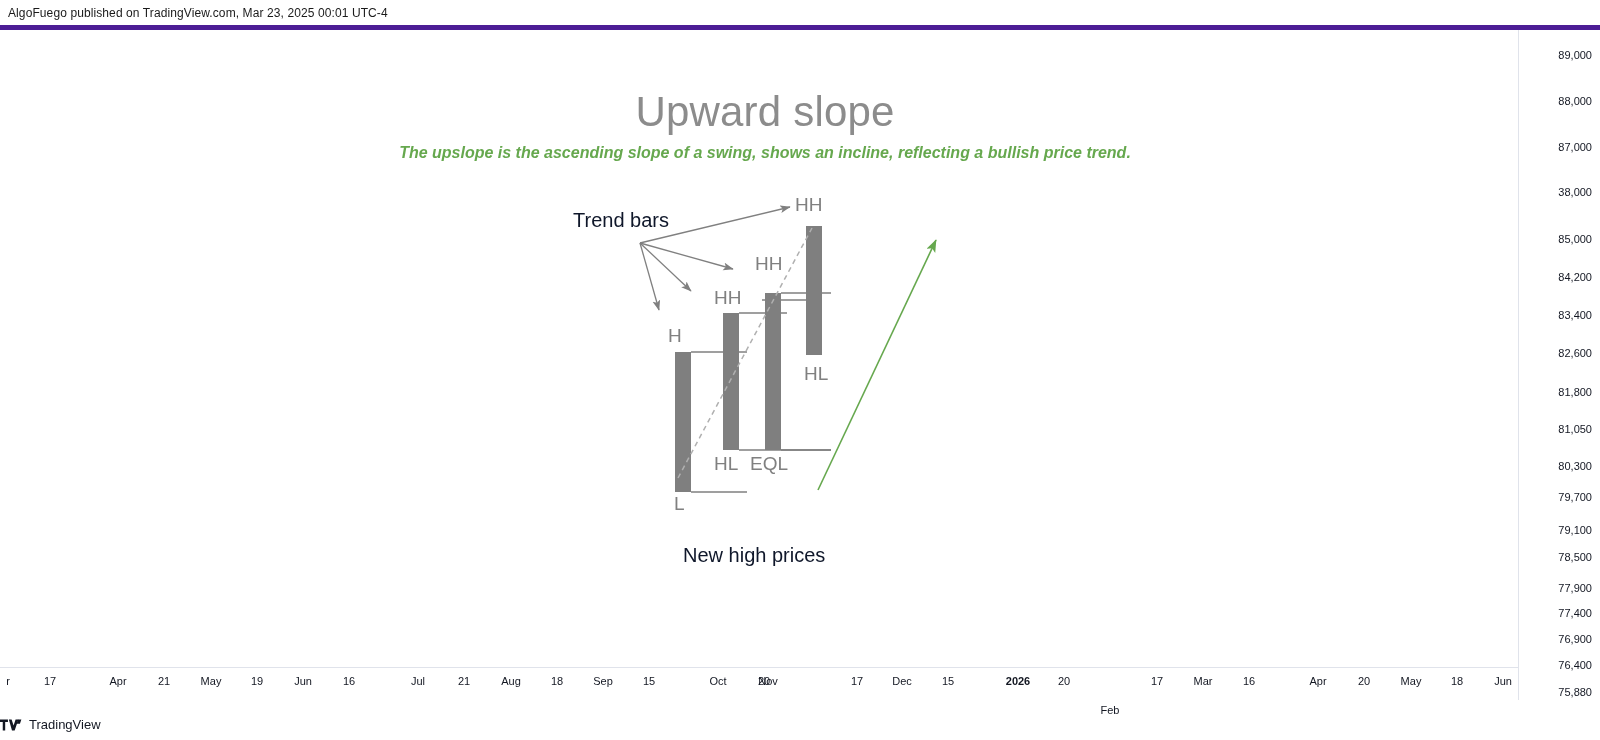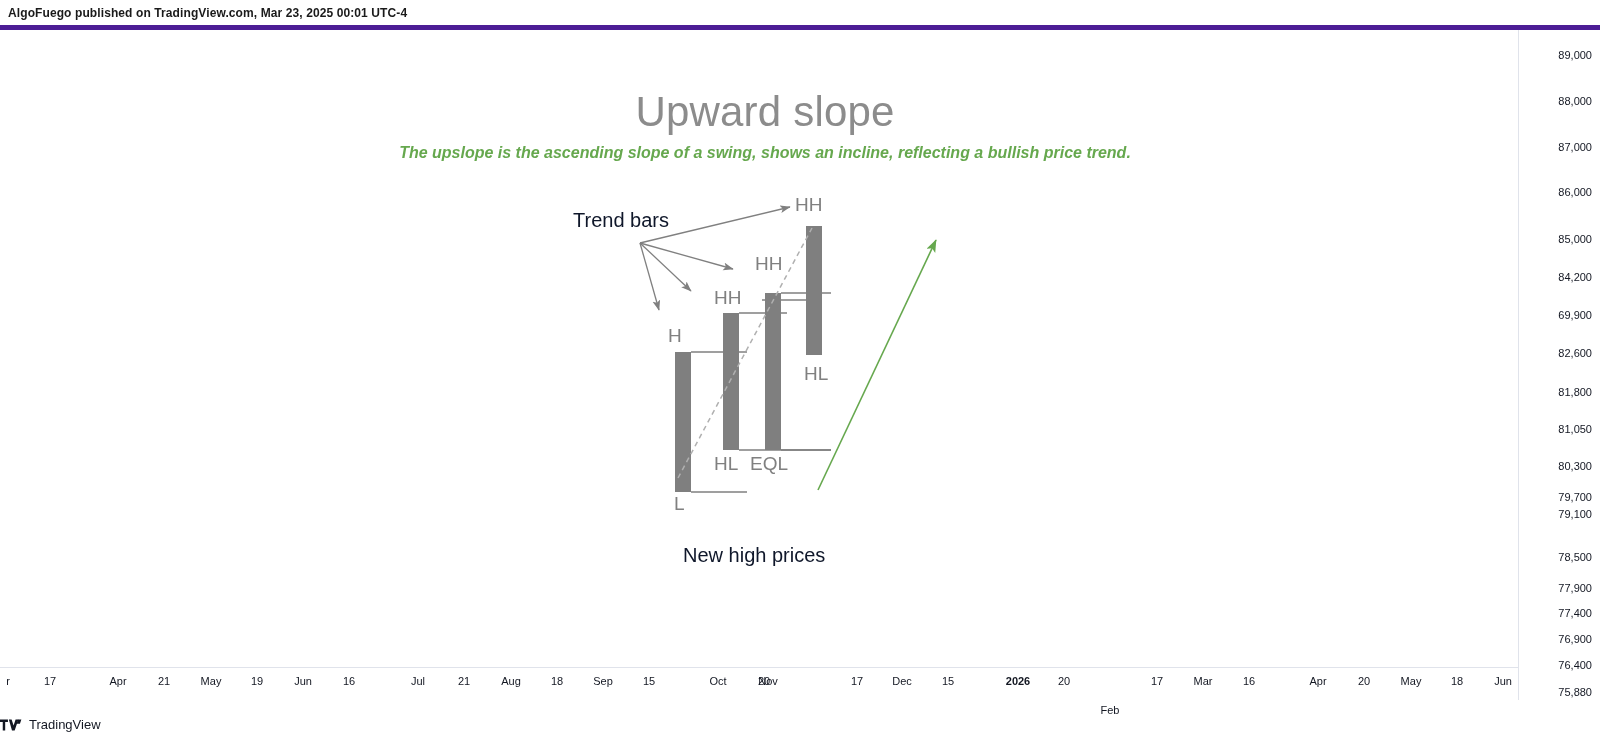--- a/index.html
+++ b/index.html
@@ -18,21 +18,20 @@
 
   
   .publisher-bar {
     position: absolute;
     left: 0; top: 0;
     width: 1600px; height: 25px;
     display: flex;
     align-items: center;
     padding-left: 8px;
     background: #ffffff;
-    font-weight: bold;
   }
   .publisher-text {
     font-size: 12px;
     color: #1a1a1a;
     white-space: nowrap;
     letter-spacing: 0.1px;
   }
 
   
   .chart-frame {
@@ -130,30 +129,30 @@
 
   <div class="publisher-bar">
     <span class="publisher-text">AlgoFuego published on TradingView.com, Mar 23, 2025 00:01 UTC-4</span>
   </div>
 
   <div class="chart-frame">
     <div class="price-axis" id="price-axis">
         <div class="price-tick" style="top: 25px;">89,000</div>
         <div class="price-tick" style="top: 71px;">88,000</div>
         <div class="price-tick" style="top: 117px;">87,000</div>
-        <div class="price-tick" style="top: 162px;">86,000</div>
+        <div class="price-tick" style="top: 162px;">38,000</div>
         <div class="price-tick" style="top: 209px;">85,000</div>
         <div class="price-tick" style="top: 247px;">84,200</div>
-        <div class="price-tick" style="top: 285px;">69,900</div>
+        <div class="price-tick" style="top: 285px;">83,400</div>
         <div class="price-tick" style="top: 323px;">82,600</div>
         <div class="price-tick" style="top: 362px;">81,800</div>
         <div class="price-tick" style="top: 399px;">81,050</div>
         <div class="price-tick" style="top: 436px;">80,300</div>
         <div class="price-tick" style="top: 467px;">79,700</div>
-        <div class="price-tick" style="top: 484px;">79,100</div>
+        <div class="price-tick" style="top: 500px;">79,100</div>
         <div class="price-tick" style="top: 527px;">78,500</div>
         <div class="price-tick" style="top: 558px;">77,900</div>
         <div class="price-tick" style="top: 583px;">77,400</div>
         <div class="price-tick" style="top: 609px;">76,900</div>
         <div class="price-tick" style="top: 635px;">76,400</div>
         <div class="price-tick" style="top: 662px;">75,880</div>
       </div>
     <div class="time-axis" id="time-axis">
         <div class="time-tick" style="left: 8px;">r</div>
         <div class="time-tick" style="left: 50px;">17</div>

